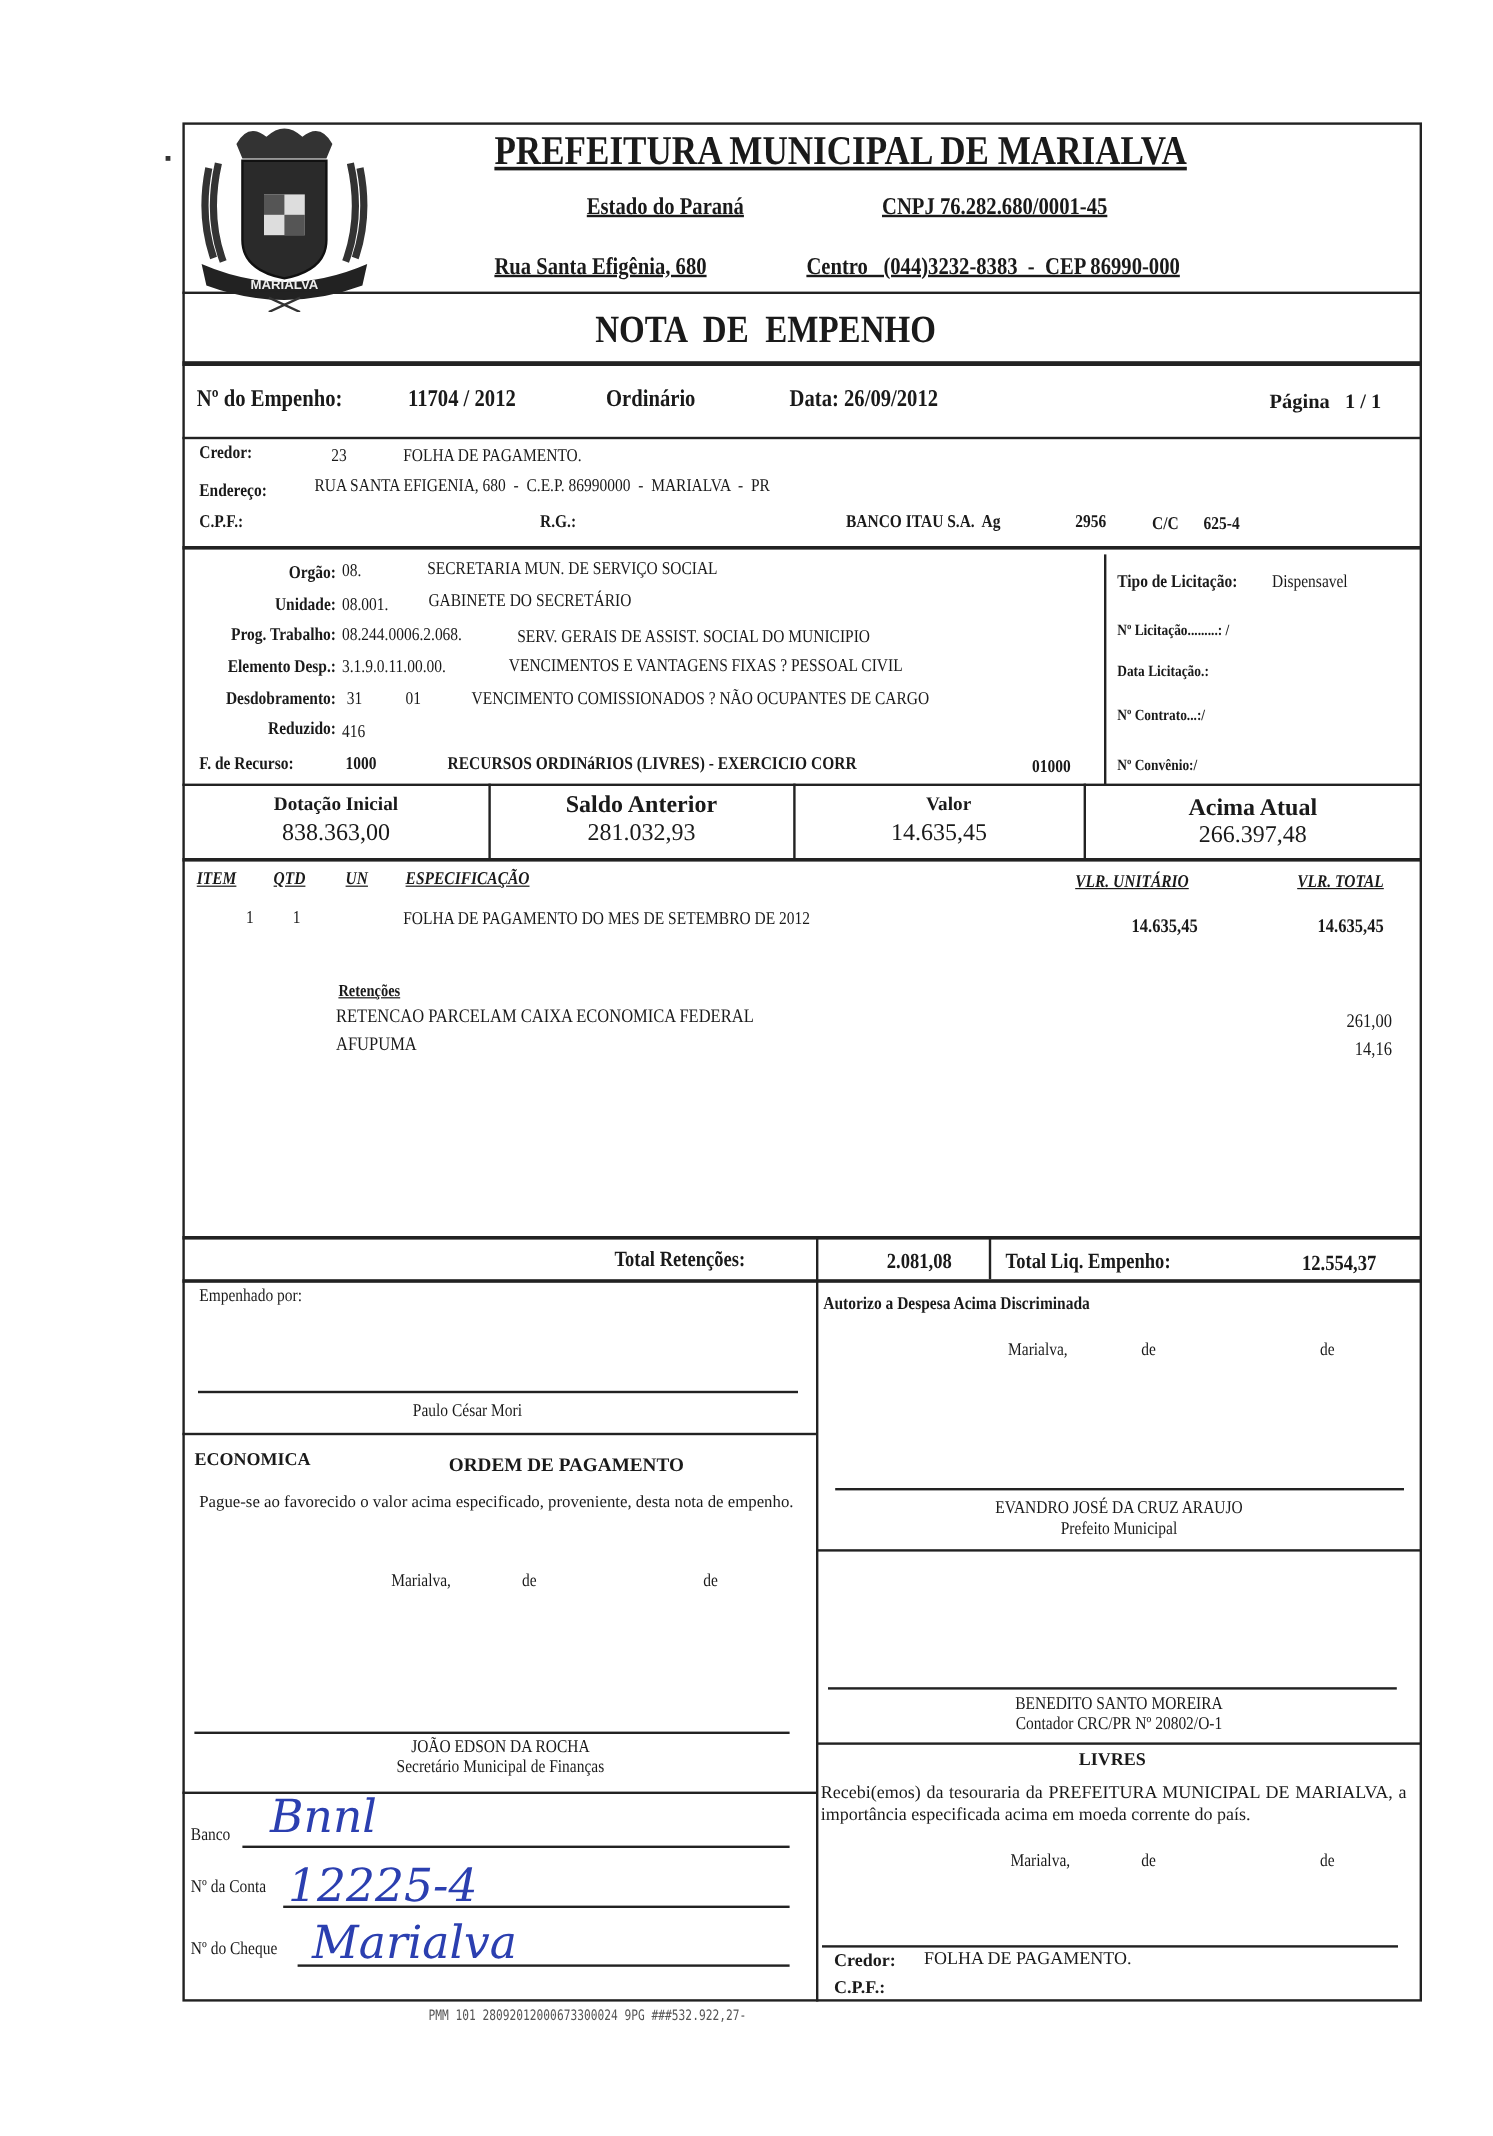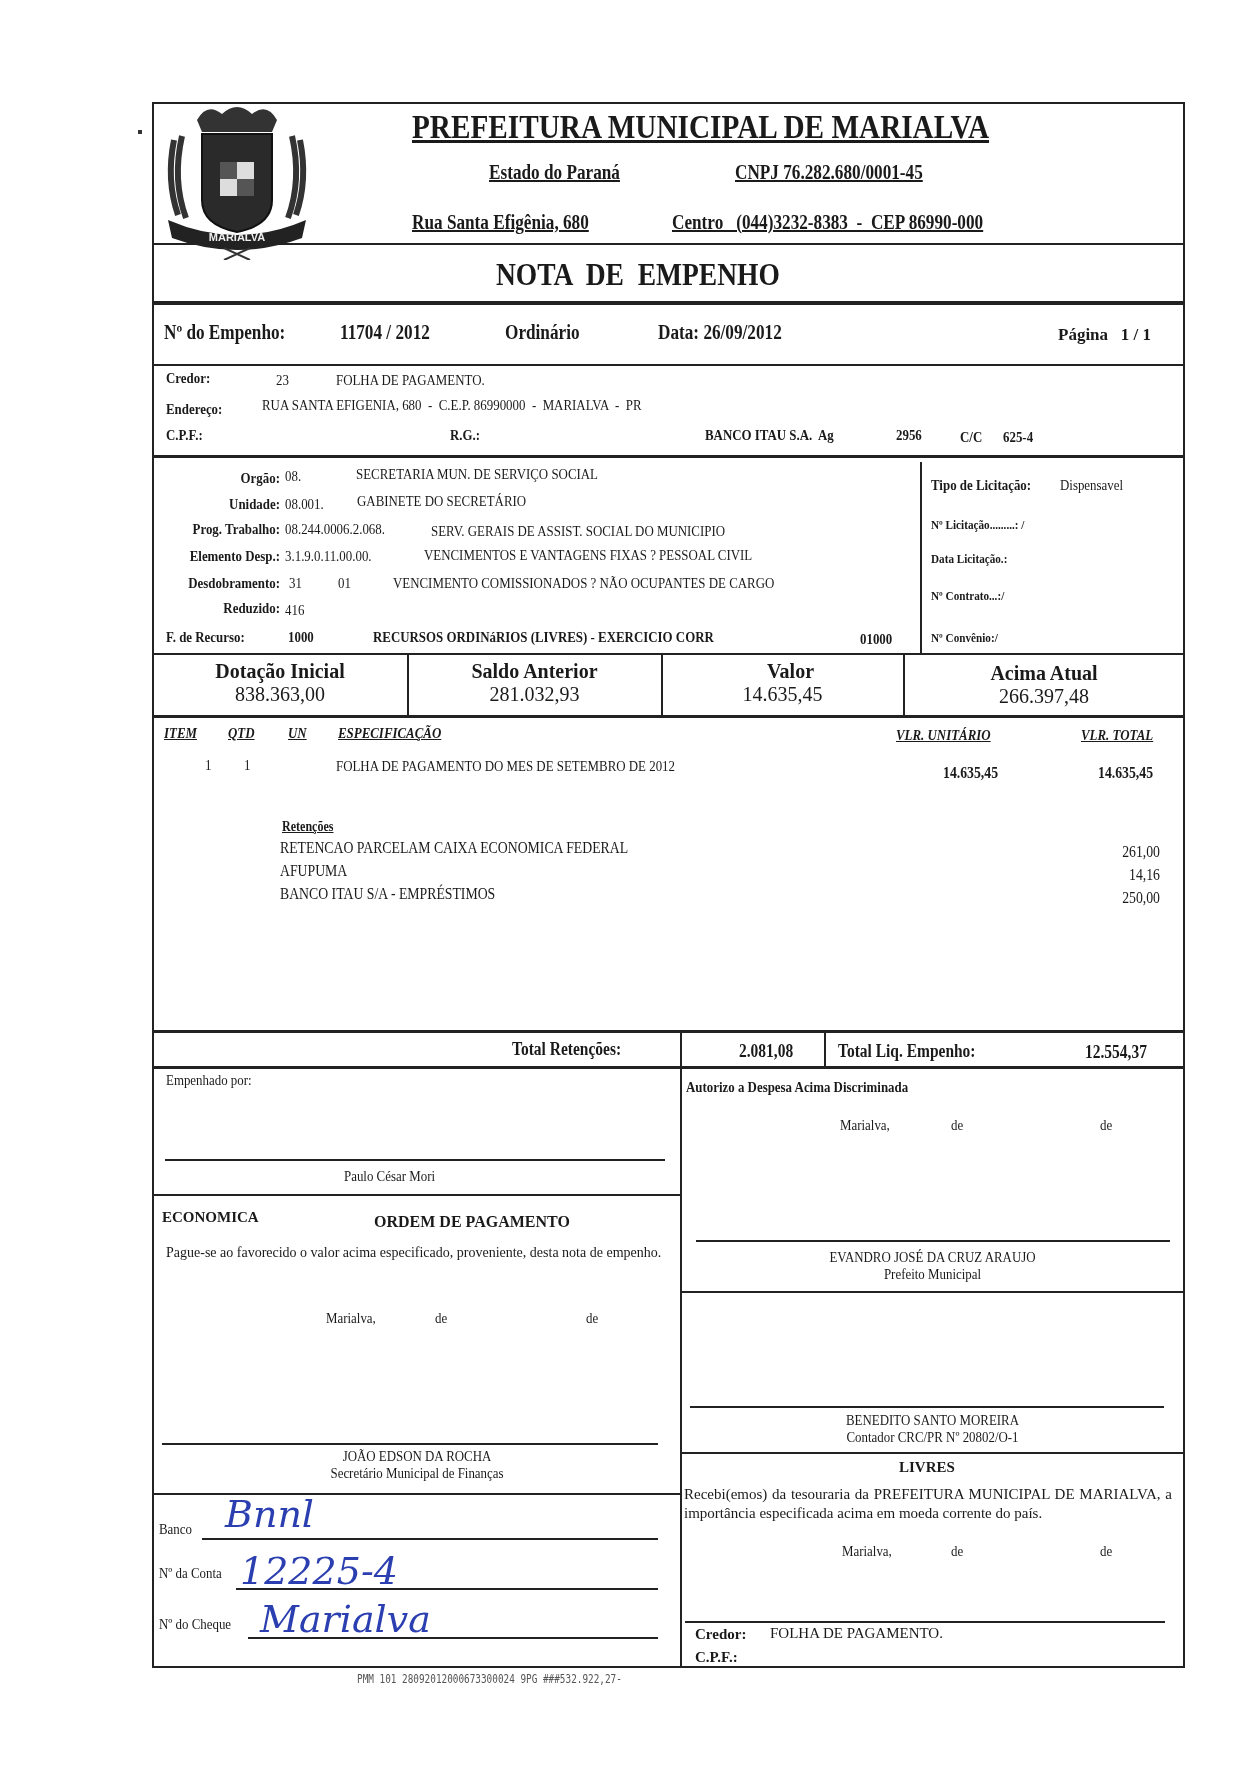--- a/index.html
+++ b/index.html
@@ -108,29 +108,29 @@
 <div class="t b cond" style="left:931px; top:589px; font-size:13px;">Nº Contrato...:/</div>
 <div class="t b cond" style="left:931px; top:631px; font-size:13px;">Nº Convênio:/</div>
 
 <div class="hl" style="left:152px; top:653px; width:1033px;"></div>
 
 <div class="vl" style="left:407px; top:653px; height:62px;"></div>
 <div class="vl" style="left:661px; top:653px; height:62px;"></div>
 <div class="vl" style="left:903px; top:653px; height:62px;"></div>
 
 <div class="abs ctr" style="left:154px; top:660px; width:252px;">
-  <div class="b" style="font-size:20px; line-height:22px;">Dotação Inicial</div>
+  <div class="b" style="font-size:16px; line-height:22px;">Dotação Inicial</div>
   <div style="font-size:20px; line-height:24px;">838.363,00</div>
 </div>
 <div class="abs ctr" style="left:409px; top:660px; width:251px;">
   <div class="b" style="font-size:20px; line-height:22px;">Saldo Anterior</div>
   <div style="font-size:20px; line-height:24px;">281.032,93</div>
 </div>
 <div class="abs ctr" style="left:663px; top:660px; width:239px;">
-  <div class="b" style="font-size:20px; line-height:22px;padding-left:16px;">Valor</div>
+  <div class="b" style="font-size:16px; line-height:22px;padding-left:16px;">Valor</div>
   <div style="font-size:20px; line-height:24px;">14.635,45</div>
 </div>
 <div class="abs ctr" style="left:905px; top:662px; width:278px;">
   <div class="b" style="font-size:20px; line-height:22px;">Acima Atual</div>
   <div style="font-size:20px; line-height:24px;">266.397,48</div>
 </div>
 <div class="hl" style="left:152px; top:715px; width:1033px; border-top-width:3px;"></div>
 
 <div class="t ui cond" style="left:164px; top:726px; font-size:15px;">ITEM</div>
 <div class="t ui cond" style="left:228px; top:726px; font-size:15px;">QTD</div>
@@ -150,24 +150,20 @@
 <div class="t b u cond" style="left:282px; top:820px; font-size:14px;">Retenções</div>
 <div class="abs" style="left:280px; top:838px; width:880px;">
   <div style="position:relative; height:23px;">
     <span class="t cond" style="left:0; top:2px;">RETENCAO PARCELAM CAIXA ECONOMICA FEDERAL</span>
     <span class="t cond r" style="right:0; top:6px; transform-origin:right center;">261,00</span>
   </div>
   <div style="position:relative; height:23px;">
     <span class="t cond" style="left:0; top:2px;">AFUPUMA</span>
     <span class="t cond r" style="right:0; top:6px; transform-origin:right center;">14,16</span>
   </div>
-  <div style="position:relative; height:23px;">
-    <span class="t cond" style="left:0; top:2px;">BANCO ITAU S/A - EMPRÉSTIMOS</span>
-    <span class="t cond r" style="right:0; top:6px; transform-origin:right center;">250,00</span>
-  </div>
 </div>
 
 <div class="hl" style="left:152px; top:1030px; width:1033px; border-top-width:3px;"></div>
 <div class="vl" style="left:680px; top:1030px; height:638px;"></div>
 <div class="vl" style="left:824px; top:1030px; height:36px;"></div>
 <div class="t b cond" style="left:512px; top:1040px; font-size:18px;">Total Retenções:</div>
 <div class="t b cond" style="left:739px; top:1042px; font-size:18px;">2.081,08</div>
 <div class="t b cond" style="left:838px; top:1042px; font-size:18px;">Total Liq. Empenho:</div>
 <div class="t b cond" style="left:1085px; top:1043px; font-size:18px;">12.554,37</div>
 <div class="hl" style="left:152px; top:1066px; width:1033px; border-top-width:3px;"></div>

